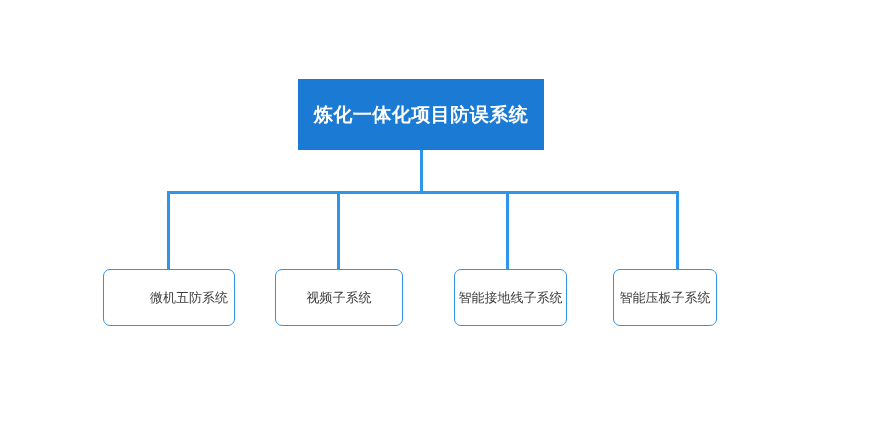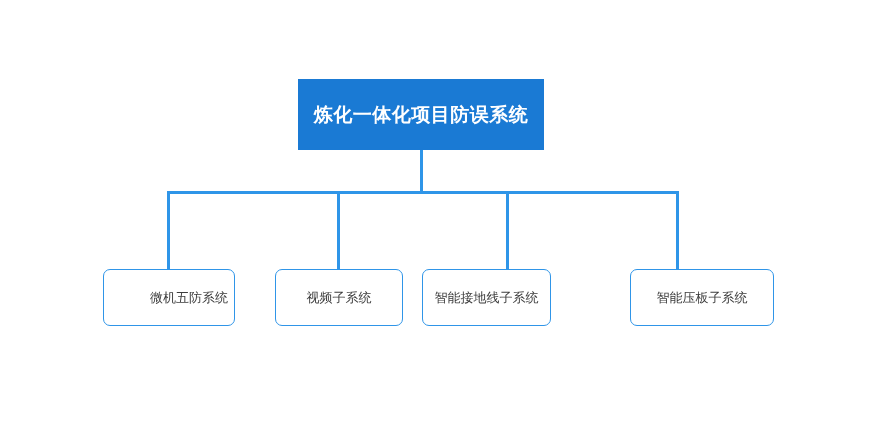--- a/index.html
+++ b/index.html
@@ -53,22 +53,22 @@
   }
   .child-node .node-label {
     color: #3c3c3c;
     font-size: 13px;
     font-weight: normal;
     line-height: 1;
     white-space: nowrap;
   }
   #child-0 { left: 103px; width: 132px; padding-left: 40px; }
   #child-1 { left: 275px; width: 128px; align-items: center; }
-  #child-2 { left: 422px; width: 129px; align-items: center; }
-  #child-3 { left: 630px; width: 144px; }
+  #child-2 { left: 454px; width: 113px; align-items: center; }
+  #child-3 { left: 613px; width: 104px; }
 
   
   .connector {
     position: absolute;
     background: #2f95e8;
   }
   .v-line { width: 2.5px; }
   .h-line { height: 2.5px; }
 
   

